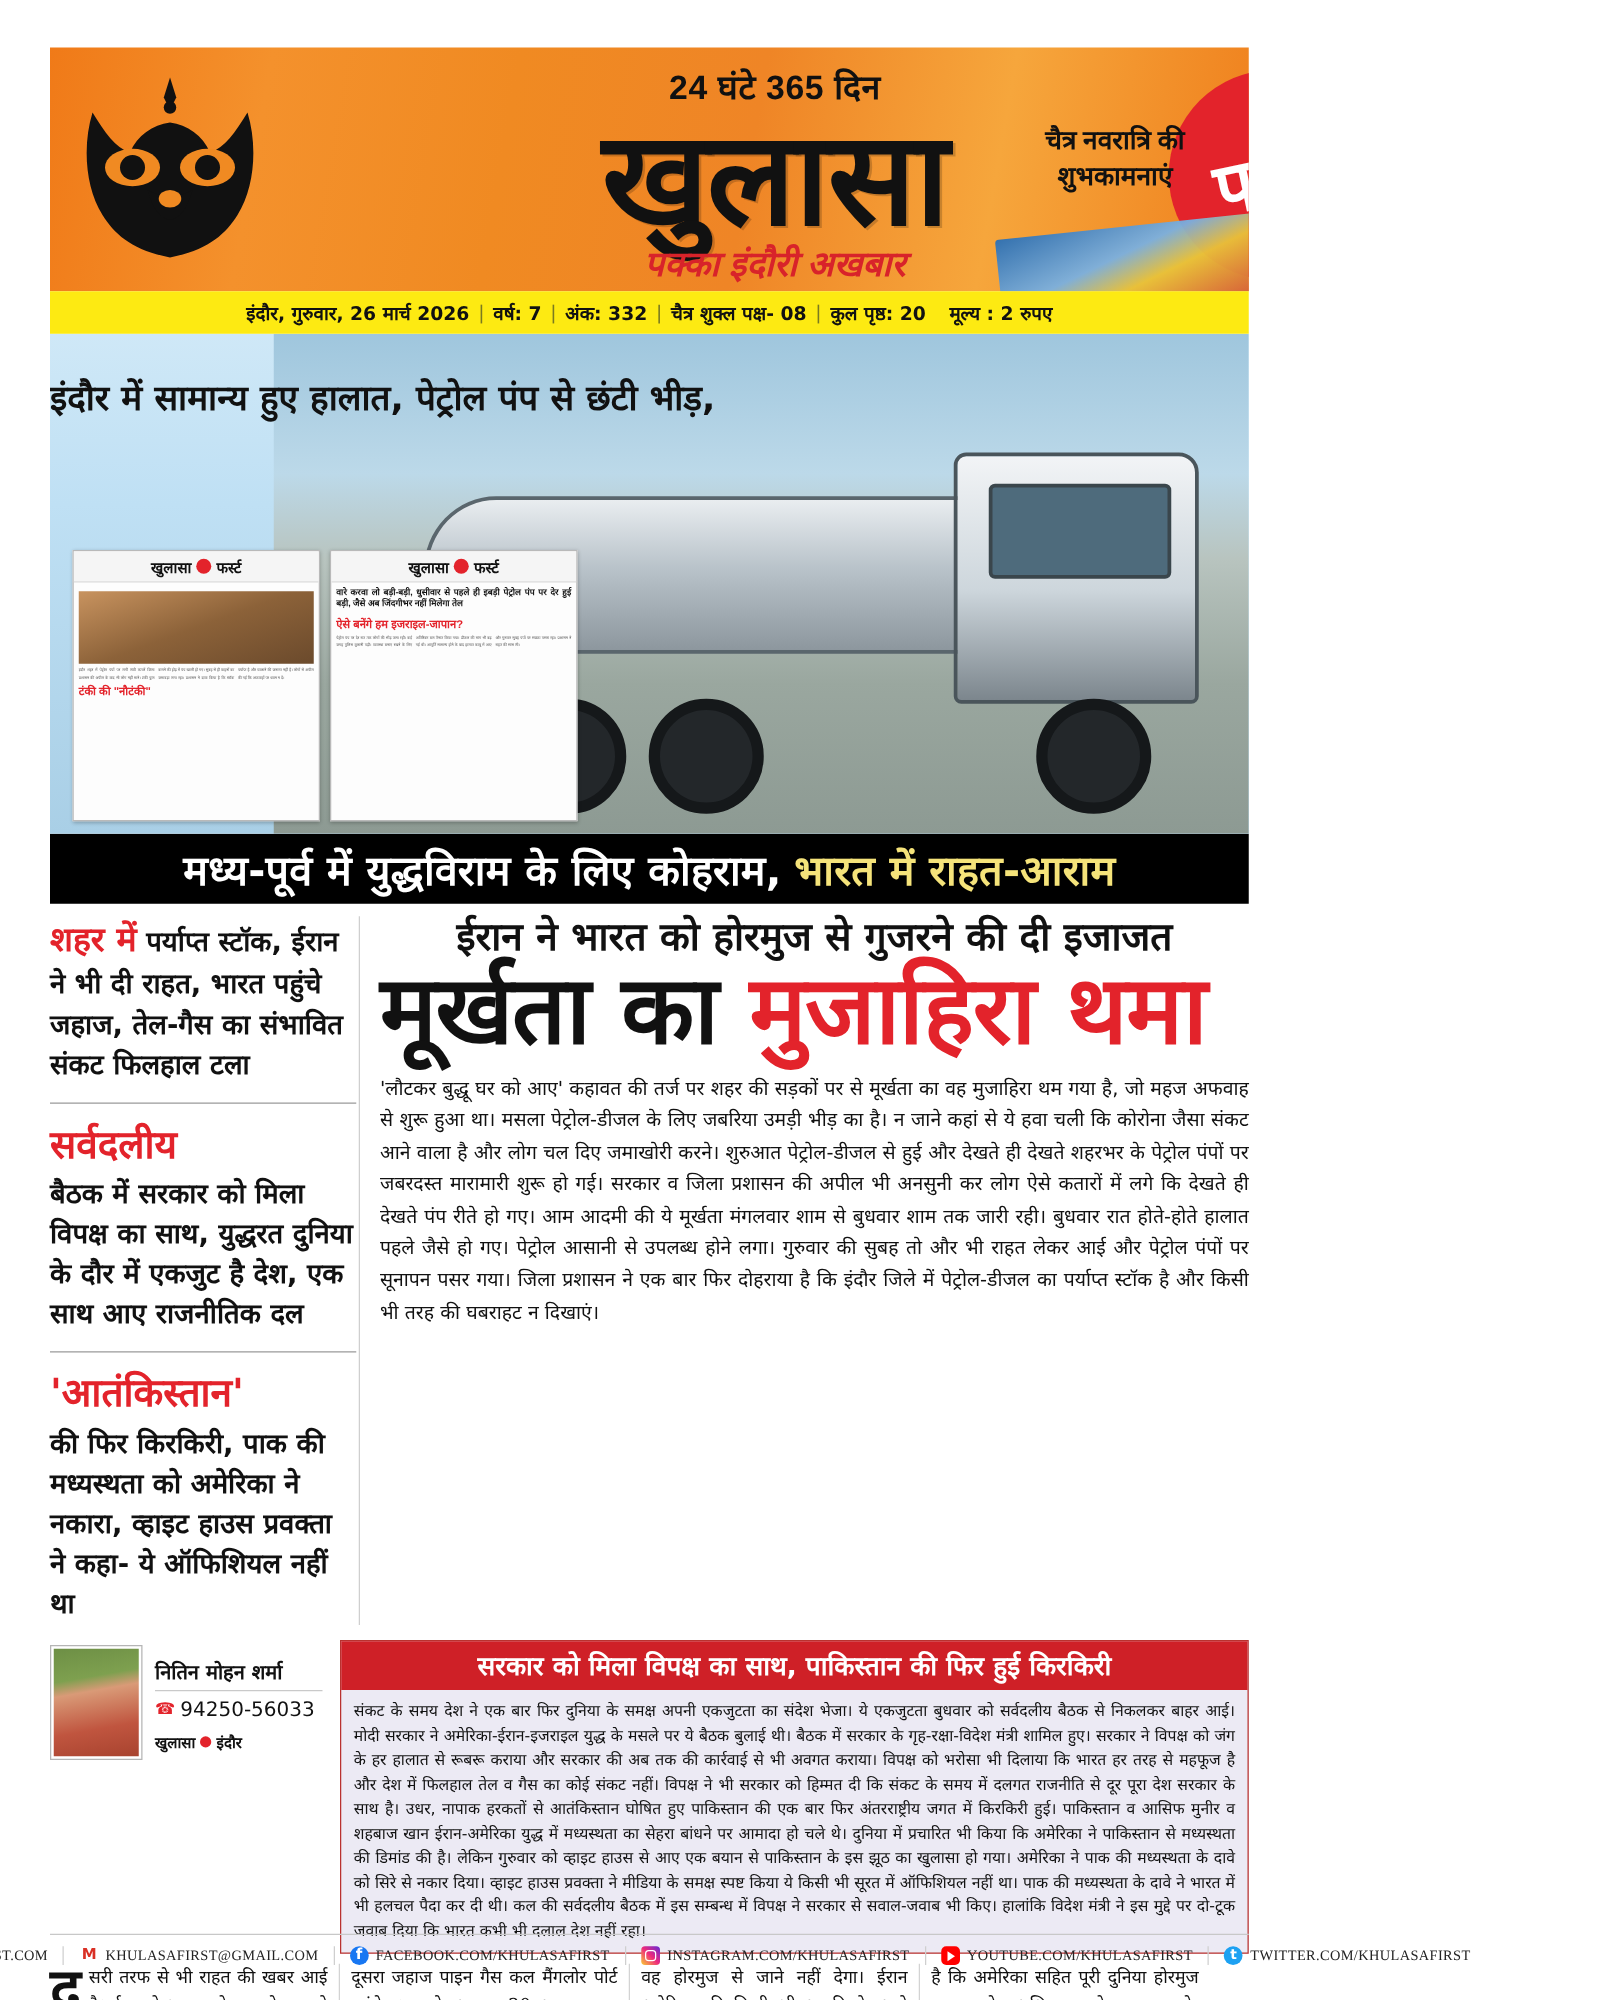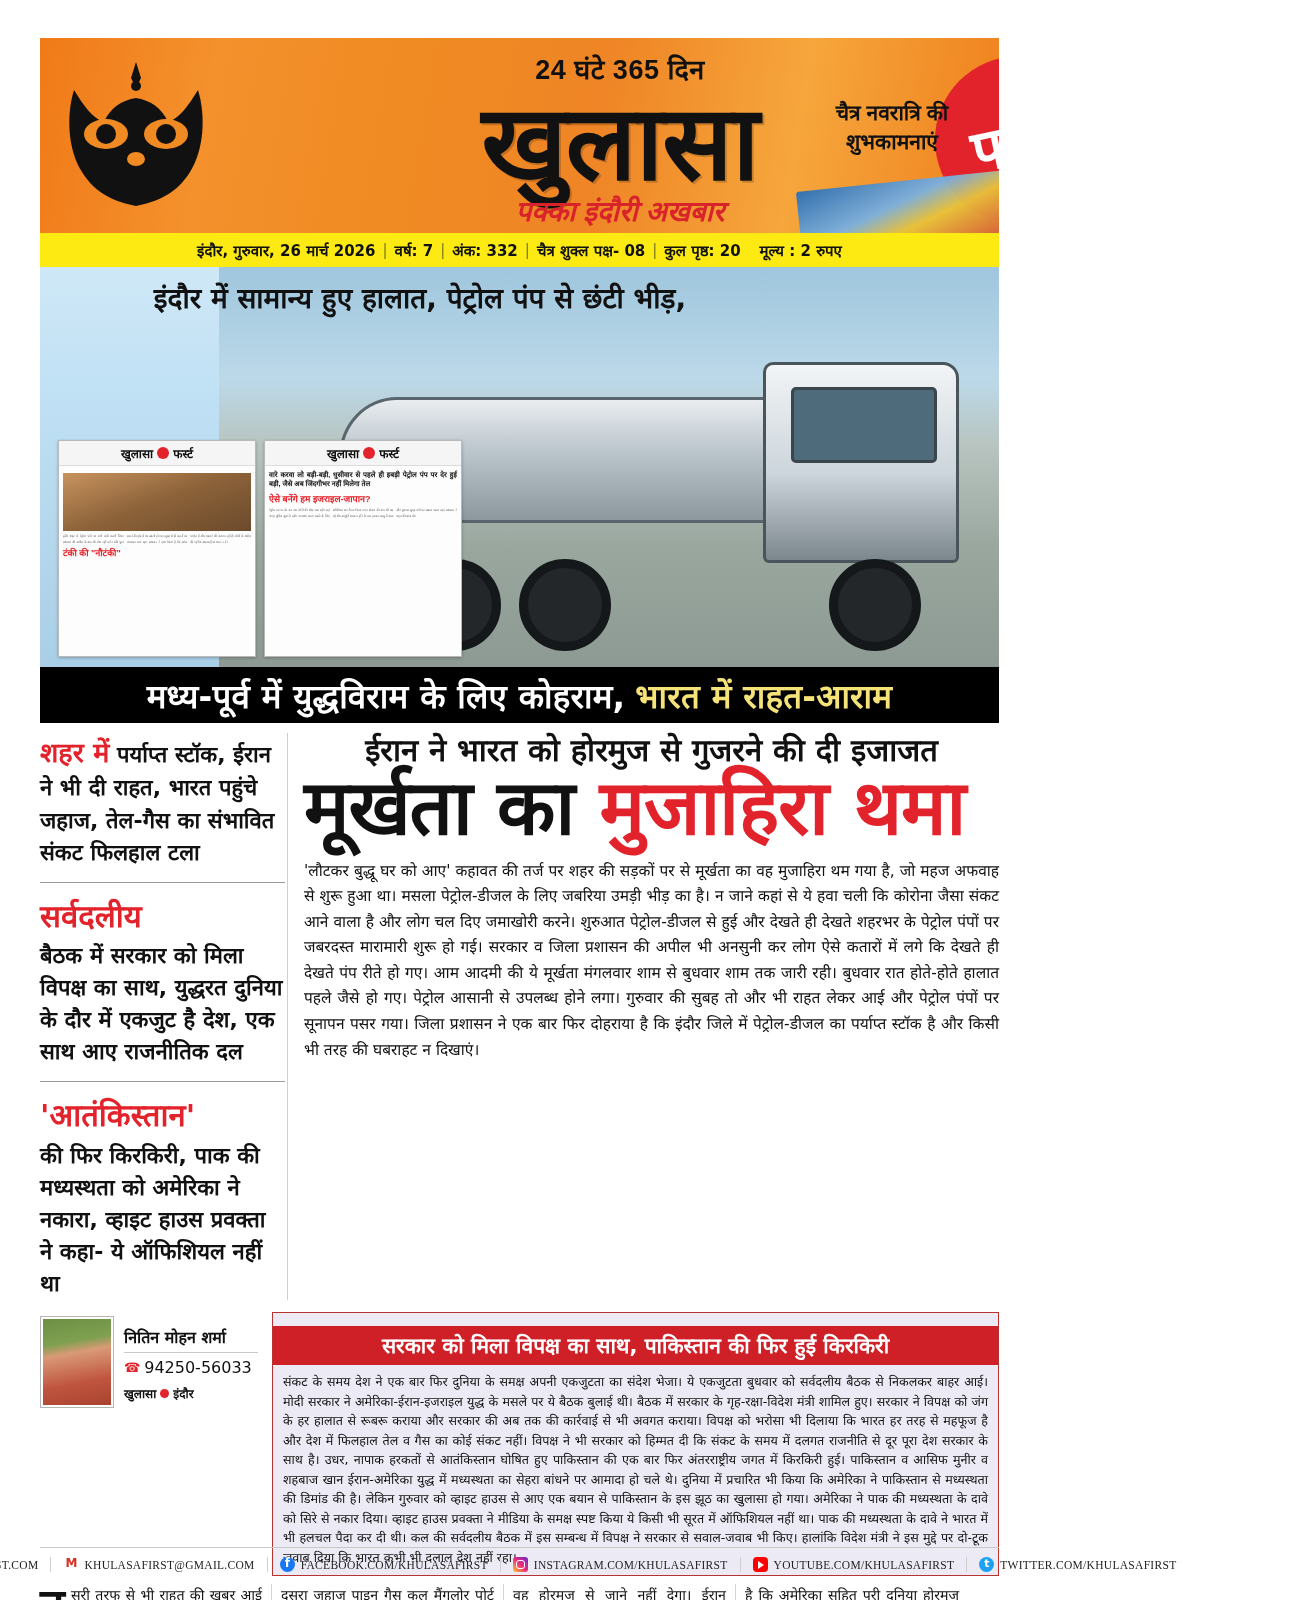--- a/index.html
+++ b/index.html
@@ -50,21 +50,21 @@
     background:#e3232b;border-radius:50%;
     display:flex;align-items:center;justify-content:center;
   }
   .firstbadge span{
     font-family:"DejaVu Sans",sans-serif;
     font-weight:bold;font-size:58px;color:#fff;
     transform:rotate(-12deg);display:block;
   }
   .greet{
     position:absolute;right:12px;top:60px;width:190px;text-align:center;
-    font-family:Liberation Sans, sans-serif;font-weight:bold;
+    font-family:Liberation Serif, serif;font-weight:bold;
     font-size:21px;line-height:1.4;color:#111;
   }
   .mast-photo{
     position:absolute;right:-10px;bottom:-18px;width:210px;height:70px;
     background:linear-gradient(160deg,#2a6fb5,#7ab0e0 40%,#e8c33a 60%,#d24b3a 100%);
     transform:rotate(-6deg);opacity:.95;border-radius:3px;
   }
 
   
   .datestrip{
@@ -74,21 +74,21 @@
   }
   .datestrip .sep{color:#7a7a20;margin:0 7px;font-weight:normal;}
 
   
   .leadpanel{
     position:relative;height:400px;
     background:linear-gradient(180deg,#cfe8f7 0%,#bfe0f4 34%,#a9cfe6 100%);
     overflow:hidden;
   }
   .lead-h1{
-    position:relative;z-index:3;padding-top:14px;text-align:center;width:760px;
+    position:relative;z-index:3;padding-top:14px;width:760px;margin-top:20px;
   }
   .lead-h1 .l1{
     font-family:"DejaVu Sans",sans-serif;font-weight:bold;font-size:28px;color:#111;
     line-height:1.25;
   }
   .lead-h1 .l2{
     font-family:"DejaVu Sans",sans-serif;font-weight:bold;font-size:32px;color:#e3232b;
     line-height:1.25;margin-top:2px;
   }
   .truckphoto{
@@ -206,21 +206,20 @@
     margin-top:8px;font-family:"DejaVu Sans",sans-serif;font-weight:bold;font-size:12px;
     color:#111;display:flex;align-items:center;gap:4px;
   }
   .bplace .dot{width:9px;height:9px;border-radius:50%;background:#e3232b;display:inline-block;}
 
   .boxart{flex:1;border:1px solid #b9322f;background:#eceaf4;box-sizing:border-box;}
   .boxart .bhead{
     background:#cf2027;color:#fff;text-align:center;
     font-family:"DejaVu Sans",sans-serif;font-weight:bold;font-size:21px;
     padding:5px 0 6px 0;
-    margin-top:13px;
   }
   .boxart .btext{
     padding:7px 10px 8px 10px;
     font-family:"DejaVu Sans",sans-serif;font-size:12.6px;line-height:1.55;
     color:#111;text-align:justify;
   }
 
   
   .bottomrow{display:flex;margin-top:8px;}
   .bcol{

